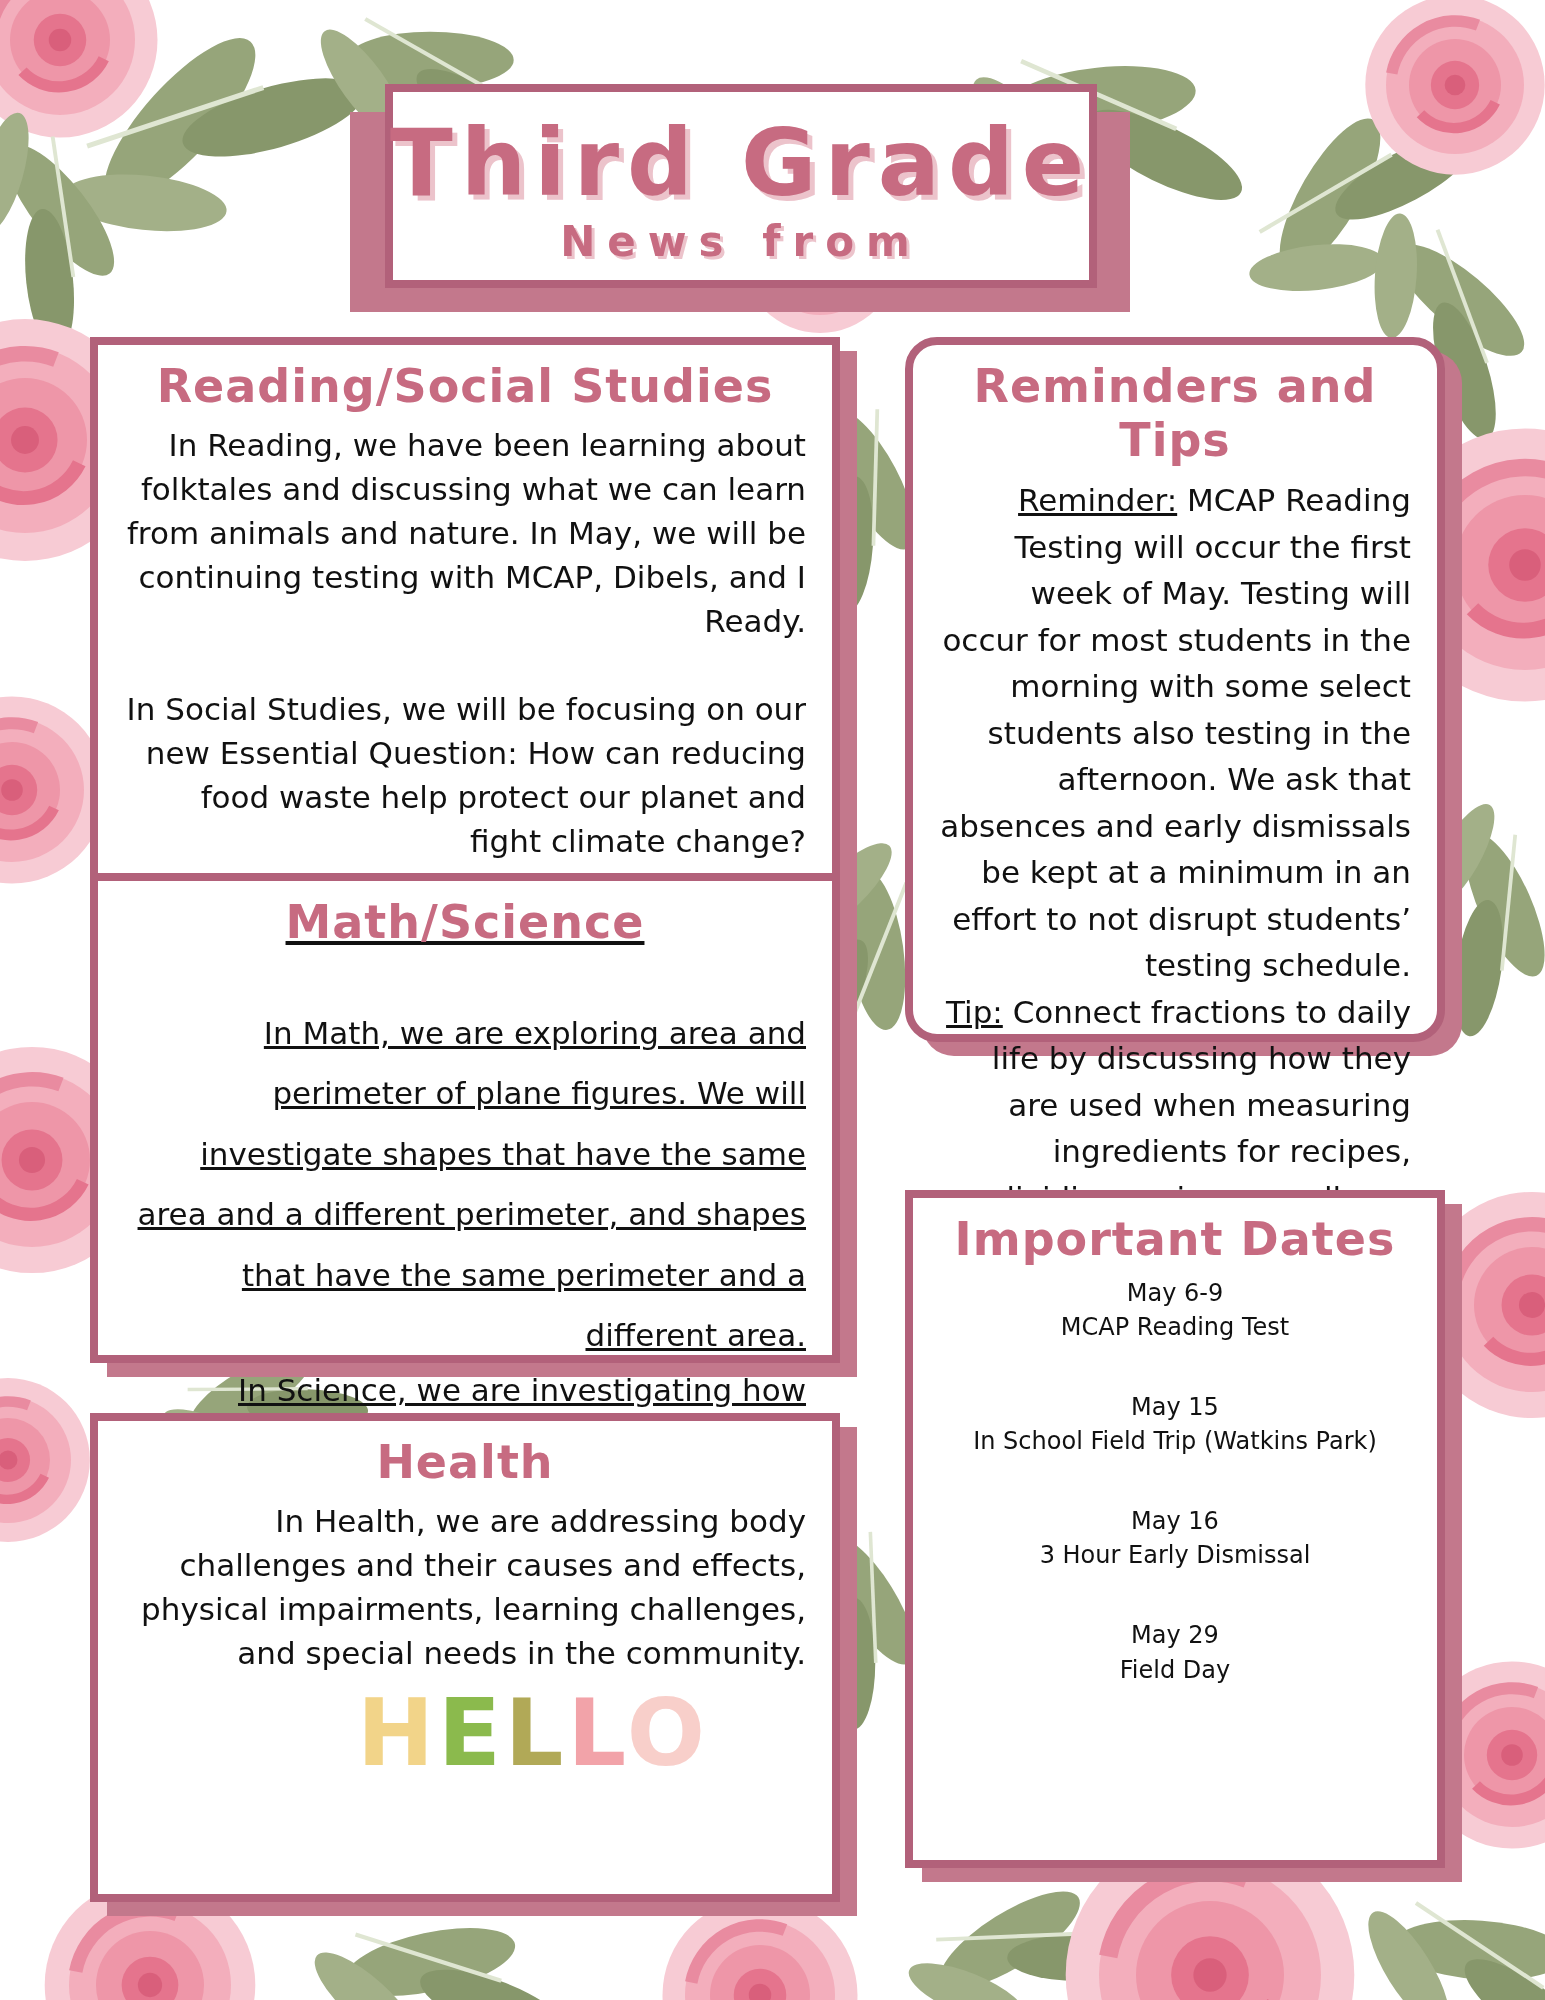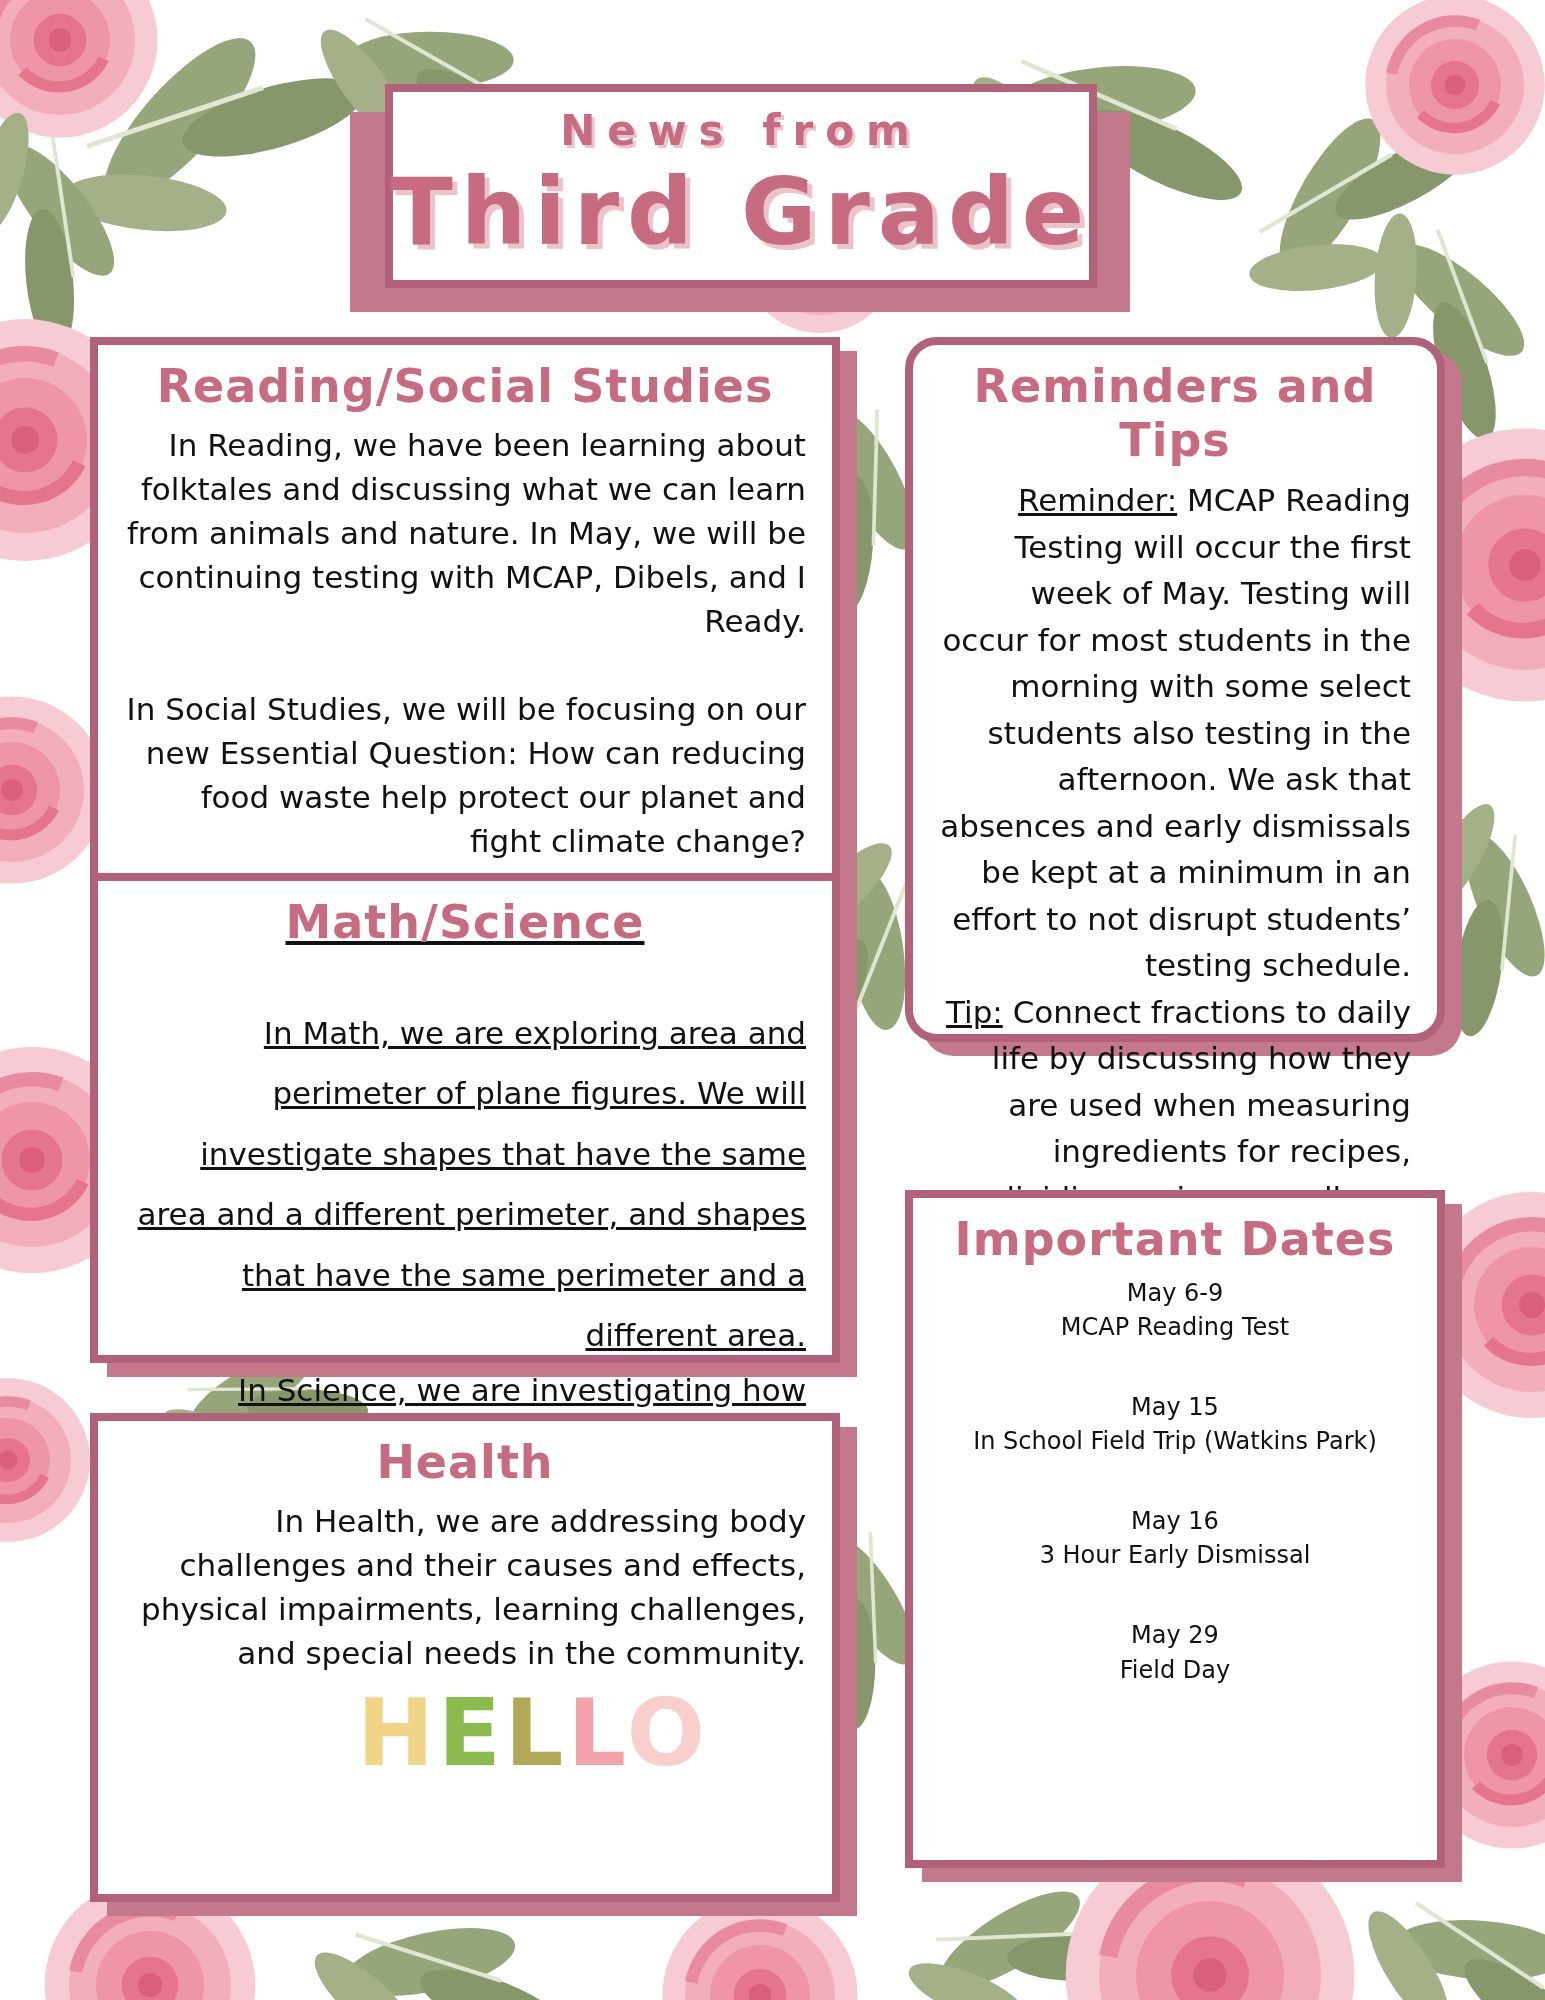--- a/index.html
+++ b/index.html
@@ -113,22 +113,22 @@
   <use href="#rose" transform="translate(150,1985) scale(1.35)"></use>
   <use href="#leafset" transform="translate(430,1962) rotate(6) scale(1.4)"></use>
   <use href="#rose" transform="translate(760,1995) scale(1.25)"></use>
   <use href="#leafset" transform="translate(1010,1940) rotate(-14) scale(1.3)"></use>
   <use href="#rose" transform="translate(1210,1975) scale(1.85)"></use>
   <use href="#leafset" transform="translate(1480,1950) rotate(22) scale(1.4)"></use>
 </svg>
 
 <div id="title-backdrop"></div>
 <div id="title-box">
+  <div id="title-large">Third Grade</div>
   <div id="title-small">News from</div>
-  <div id="title-large">Third Grade</div>
 </div>
 
 <section class="frame" id="reading-box">
   <h2 class="heading">Reading/Social Studies</h2>
   <p class="body-text">In Reading, we have been learning about folktales and discussing what we can learn from animals and nature. In May, we will be continuing testing with MCAP, Dibels, and I Ready.</p>
   <div class="spacer"></div>
   <p class="body-text">In Social Studies, we will be focusing on our new Essential Question: How can reducing food waste help protect our planet and fight climate change?</p>
 </section>
 
 <section class="frame" id="math-box">

